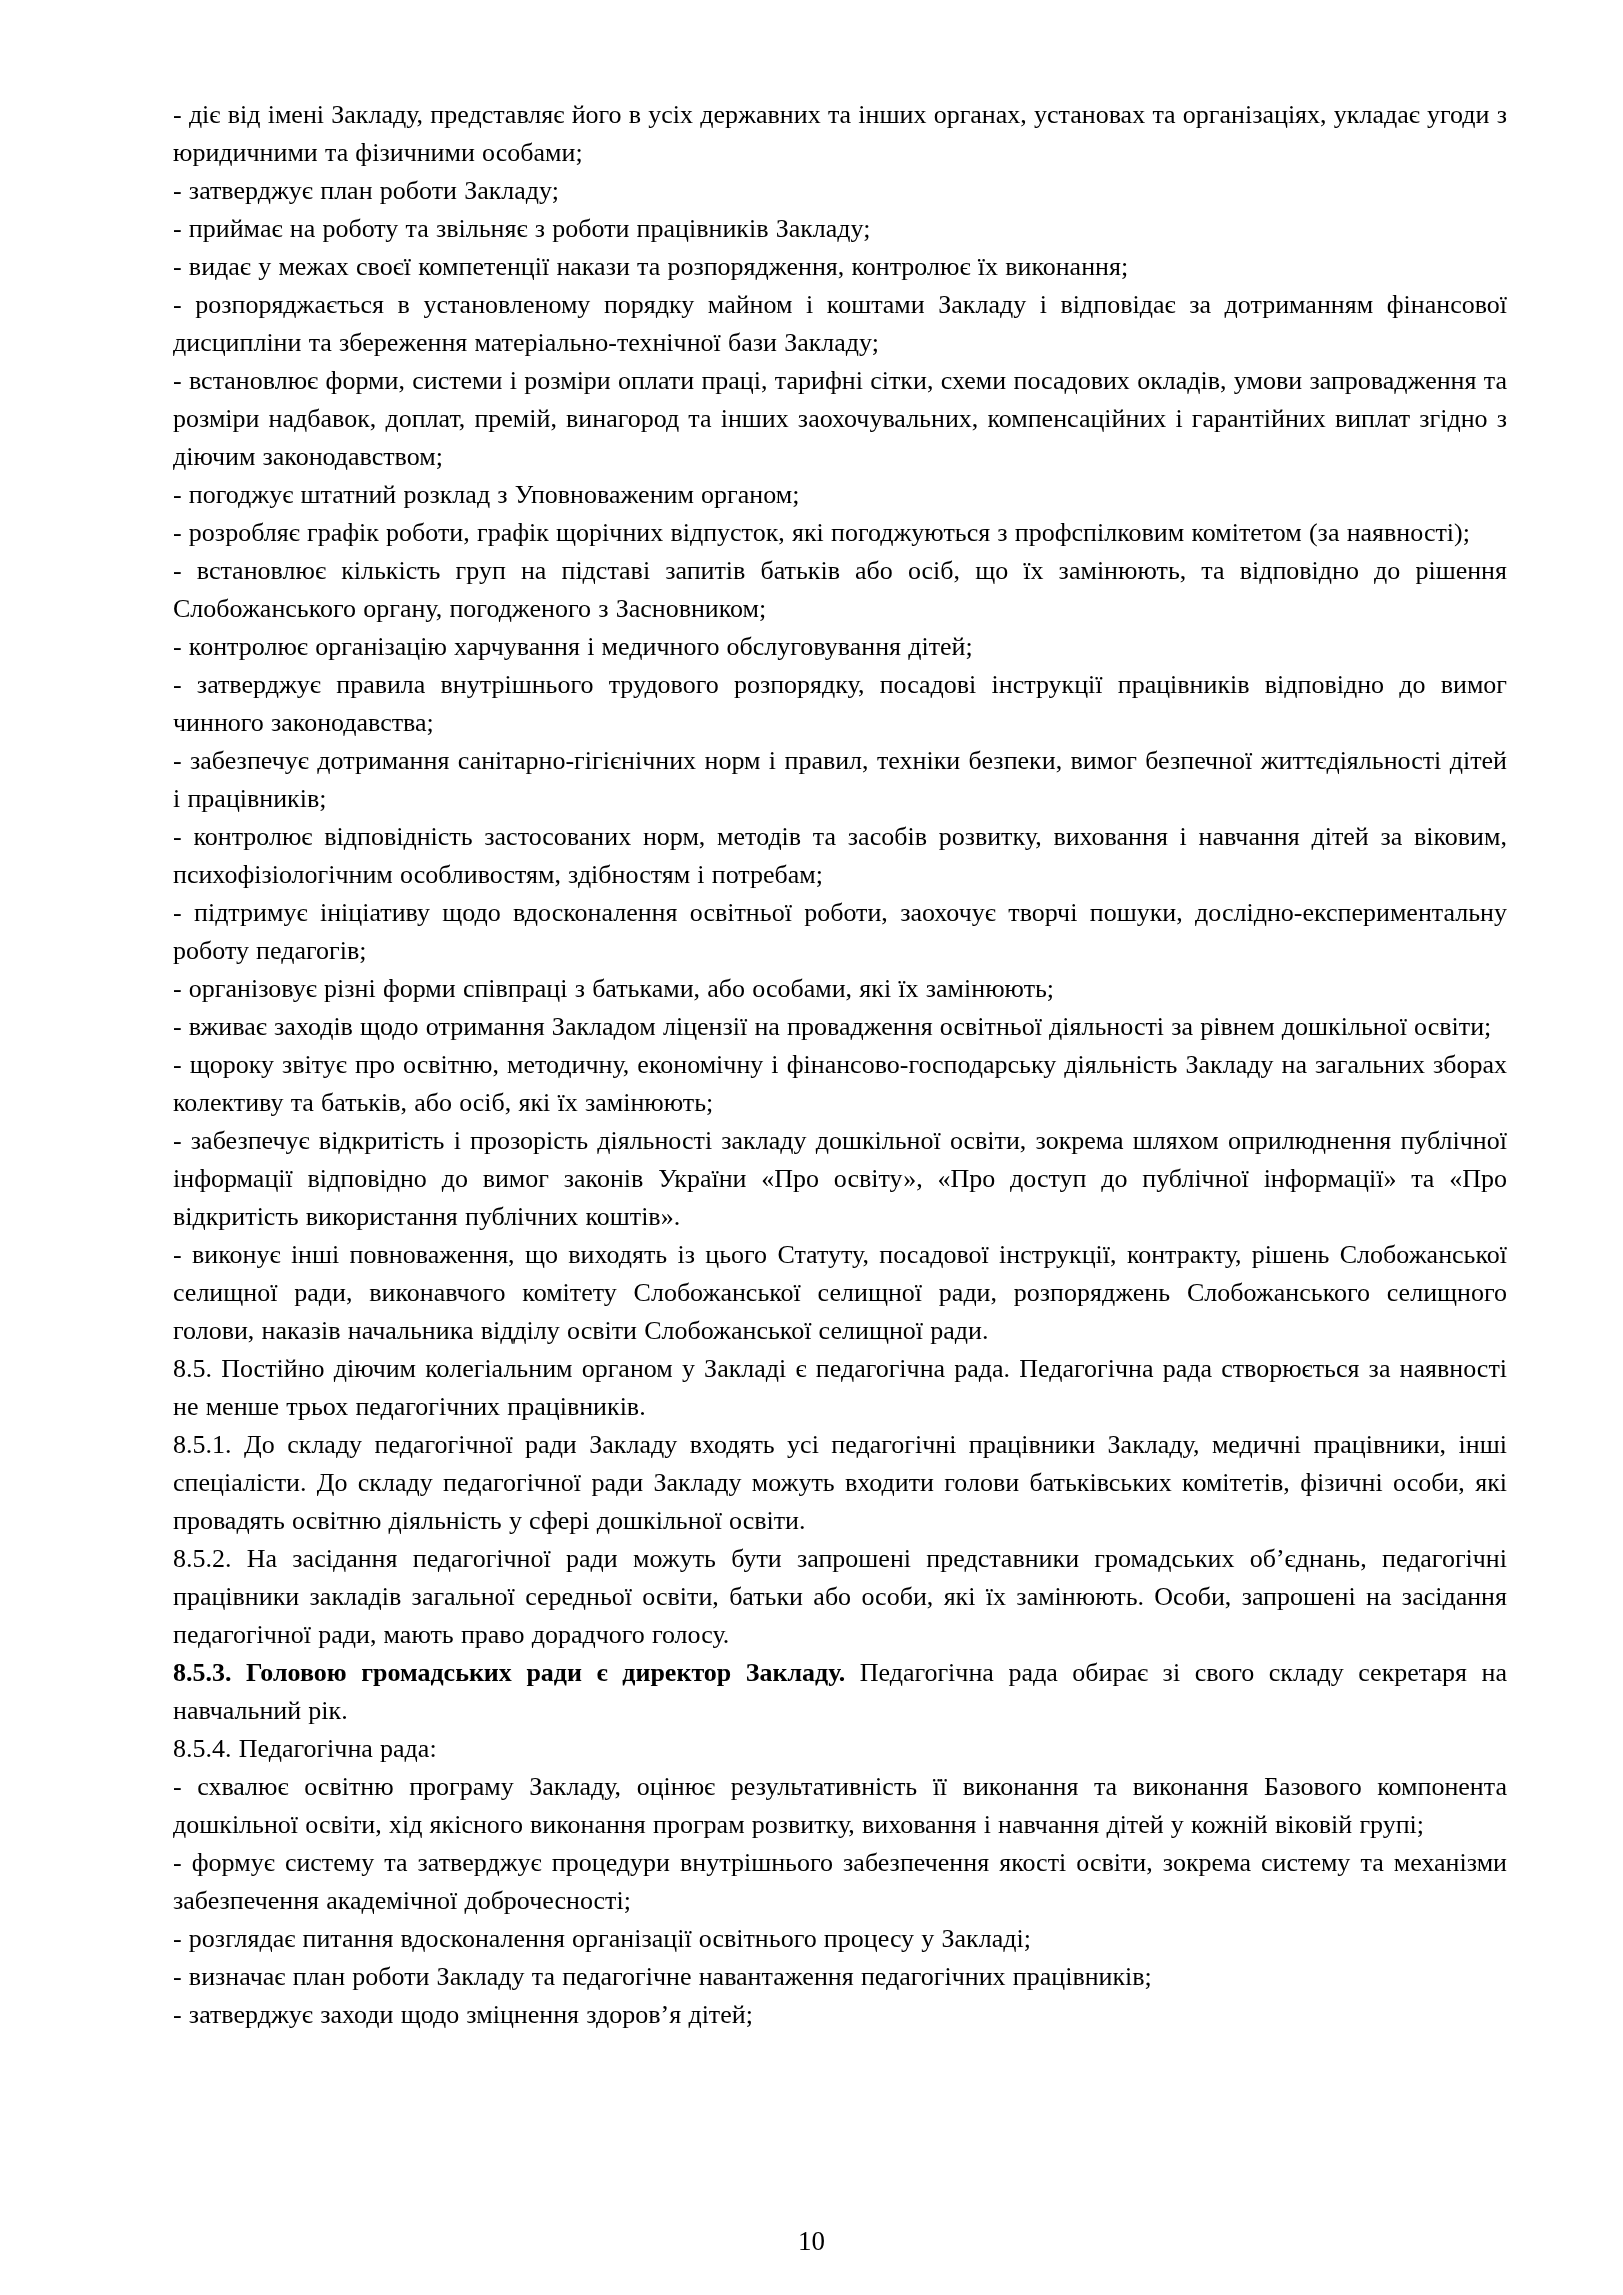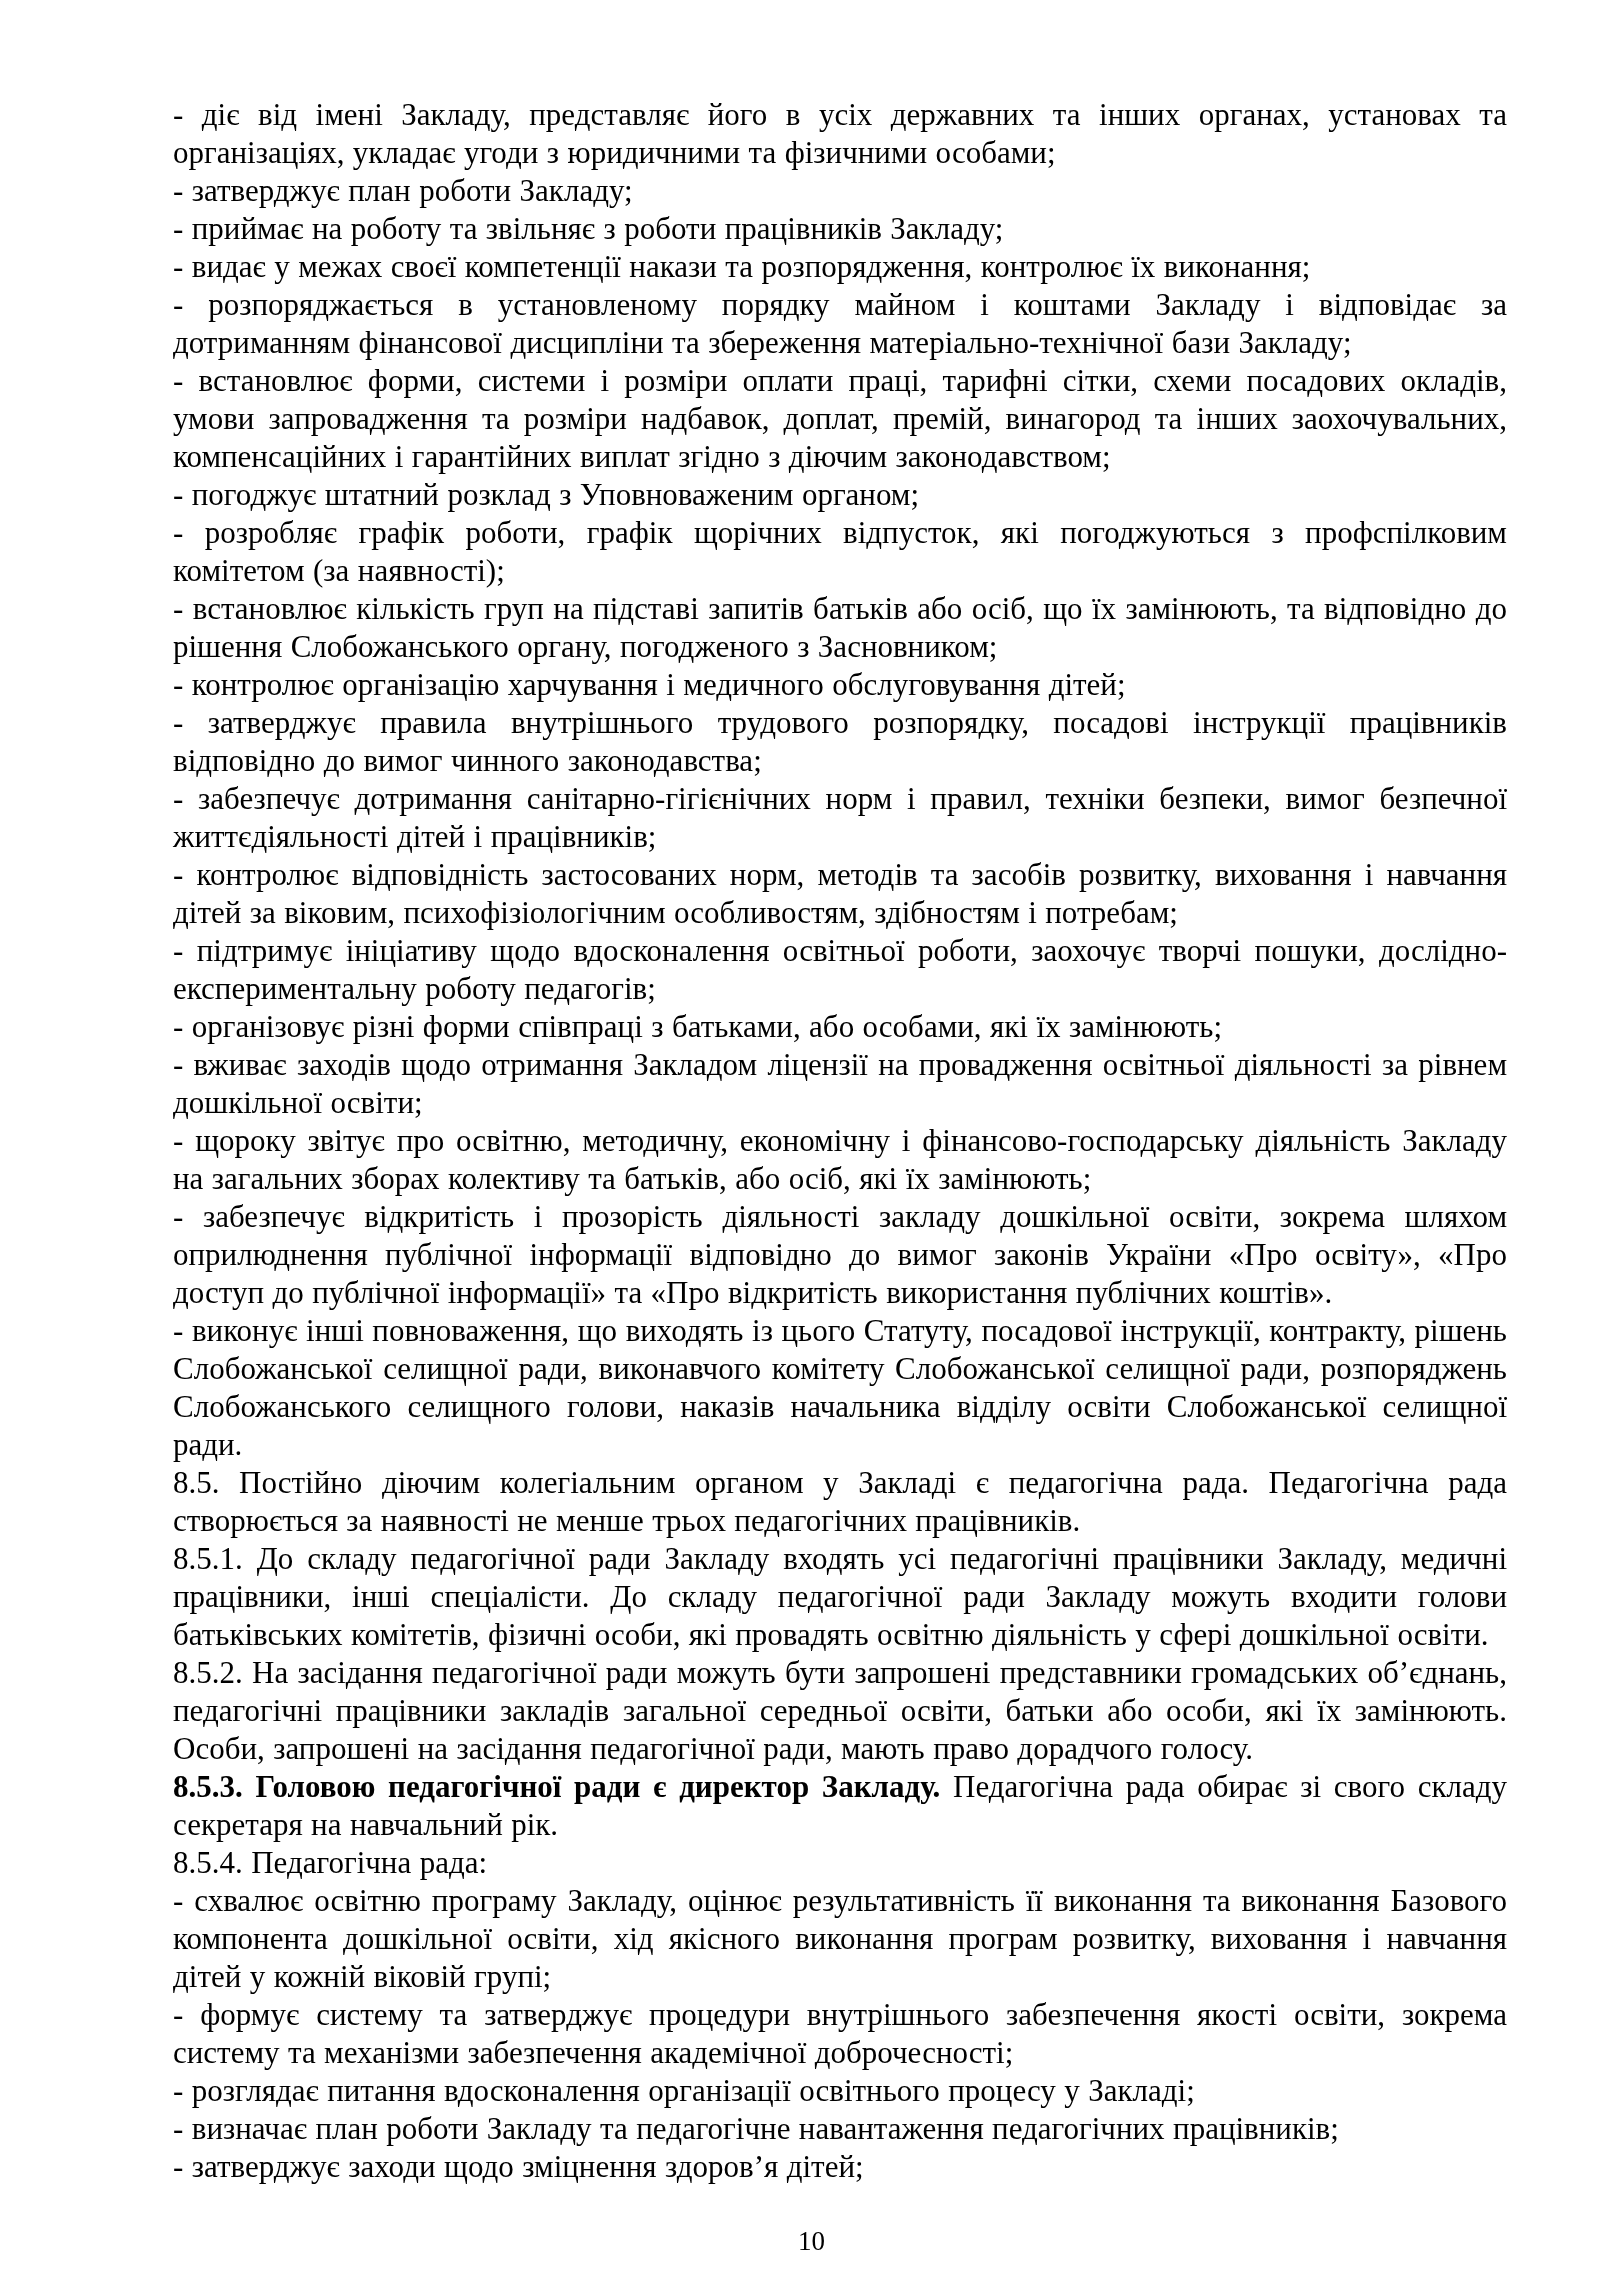--- a/index.html
+++ b/index.html
@@ -14,21 +14,21 @@
     background: #ffffff;
     overflow: hidden;
     font-family: "Liberation Serif", "DejaVu Serif", serif;
     color: #000000;
   }
   .text-block {
     position: absolute;
     top: 96px;
     left: 173px;
     right: 116px;
-    font-size: 31px;
+    font-size: 26px;
     line-height: 38px;
   }
   .text-block p {
     margin: 0;
     padding: 0;
     text-align: justify;
     text-justify: inter-word;
     word-spacing: 0.7px;
   }
   .bold-run {
@@ -70,21 +70,21 @@
       <p>- вживає заходів щодо отримання Закладом ліцензії на провадження освітньої діяльності за рівнем дошкільної освіти;</p>
       <p>- щороку звітує про освітню, методичну, економічну і фінансово-господарську діяльність Закладу на загальних зборах колективу та батьків, або осіб, які їх замінюють;</p>
       <p>- забезпечує відкритість і прозорість діяльності закладу дошкільної освіти, зокрема шляхом оприлюднення публічної інформації відповідно до вимог законів України «Про освіту», «Про доступ до публічної інформації» та «Про відкритість використання публічних коштів».</p>
       <p>- виконує інші повноваження, що виходять із цього Статуту, посадової інструкції, контракту, рішень Слобожанської селищної ради, виконавчого комітету Слобожанської селищної ради, розпоряджень Слобожанського селищного голови, наказів начальника відділу освіти Слобожанської селищної ради.</p>
     </div>
 
     <div>
       <p>8.5. Постійно діючим колегіальним органом у Закладі є педагогічна рада. Педагогічна рада створюється за наявності не менше трьох педагогічних працівників.</p>
       <p>8.5.1. До складу педагогічної ради Закладу входять усі педагогічні працівники Закладу, медичні працівники, інші спеціалісти. До складу педагогічної ради Закладу можуть входити голови батьківських комітетів, фізичні особи, які провадять освітню діяльність у сфері дошкільної освіти.</p>
       <p>8.5.2. На засідання педагогічної ради можуть бути запрошені представники громадських об’єднань, педагогічні працівники закладів загальної середньої освіти, батьки або особи, які їх замінюють. Особи, запрошені на засідання педагогічної ради, мають право дорадчого голосу.</p>
-      <p><span class="bold-run">8.5.3. Головою педагогічної ради є директор Закладу.</span><span> Педагогічна рада обирає зі свого складу секретаря на навчальний рік.</span></p>
+      <p><span class="bold-run">8.5.3. Головою громадських ради є директор Закладу.</span><span> Педагогічна рада обирає зі свого складу секретаря на навчальний рік.</span></p>
       <p>8.5.4. Педагогічна рада:</p>
     </div>
 
     <div>
       <p>- схвалює освітню програму Закладу, оцінює результативність її виконання та виконання Базового компонента дошкільної освіти, хід якісного виконання програм розвитку, виховання і навчання дітей у кожній віковій групі;</p>
       <p>- формує систему та затверджує процедури внутрішнього забезпечення якості освіти, зокрема систему та механізми забезпечення академічної доброчесності;</p>
       <p>- розглядає питання вдосконалення організації освітнього процесу у Закладі;</p>
       <p>- визначає план роботи Закладу та педагогічне навантаження педагогічних працівників;</p>
       <p>- затверджує заходи щодо зміцнення здоров’я дітей;</p>
     </div>

